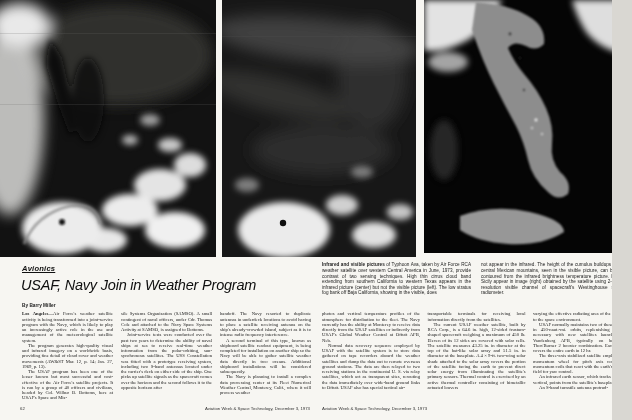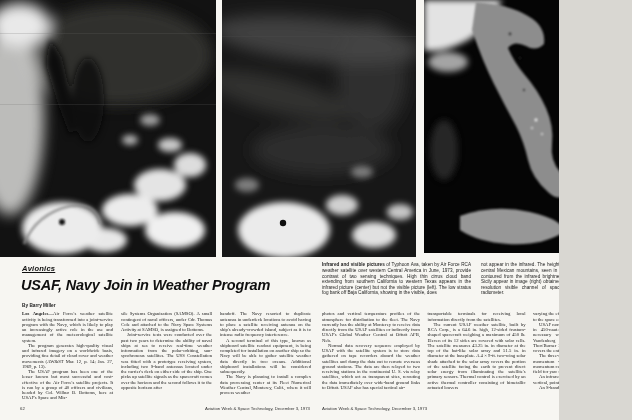--- a/index.html
+++ b/index.html
@@ -1,16 +1,16 @@
 <!DOCTYPE html>
 <html><head>
 <meta charset="utf-8">
 <style>
   html,body{margin:0;padding:0;background:#d9d7d2;}
-  .spread{position:relative;width:559px;height:420px;background:#f7f6f2;overflow:hidden;
+  .spread{position:relative;width:612px;height:420px;background:#f7f6f2;overflow:hidden;
           font-family:"Liberation Serif",serif;color:#1c1c1c;}
 
   
   .photo{position:absolute;top:0;display:block;background:#101010;}
   .p1{left:0;width:216px;height:257px;}
   .p2{left:222px;width:194px;height:257px;}
   .p3{left:424px;width:208px;height:253px;}
 
   
   .caption{position:absolute;left:322px;top:262px;width:616px;transform:scale(.5);
@@ -18,21 +18,21 @@
            font-family:"Liberation Sans",sans-serif;font-size:9.3px;line-height:11.3px;
            color:#222;text-align:justify;}
   .cap-col{width:298px;}
   .caption p{margin:0;}
 
   
   .kicker{position:absolute;left:22px;top:264px;font-family:"Liberation Sans",sans-serif;
           font-weight:bold;font-style:italic;font-size:7.6px;color:#111;
           text-decoration:underline;letter-spacing:.2px;}
   .title{position:absolute;left:21px;top:277px;margin:0;
-         font-family:"Liberation Sans",sans-serif;font-weight:bold;font-style:italic;
+         font-family:"Liberation Sans",sans-serif;font-weight:normal;font-style:italic;
          font-size:14.5px;letter-spacing:-.2px;color:#0f0f0f;white-space:nowrap;}
   .byline{position:absolute;left:22px;top:302px;width:300px;transform:scale(.5);
           transform-origin:0 0;font-family:"Liberation Sans",sans-serif;font-weight:bold;
           font-size:9.5px;color:#222;}
 
   
   .cols{position:absolute;top:311px;display:flex;transform:scale(.5);transform-origin:0 0;
         font-size:9.4px;line-height:10.5px;text-align:justify;color:#1a1a1a;}
   .cols-left{left:22px;width:578px;gap:16px;}
   .cols-left .col{width:182px;}

